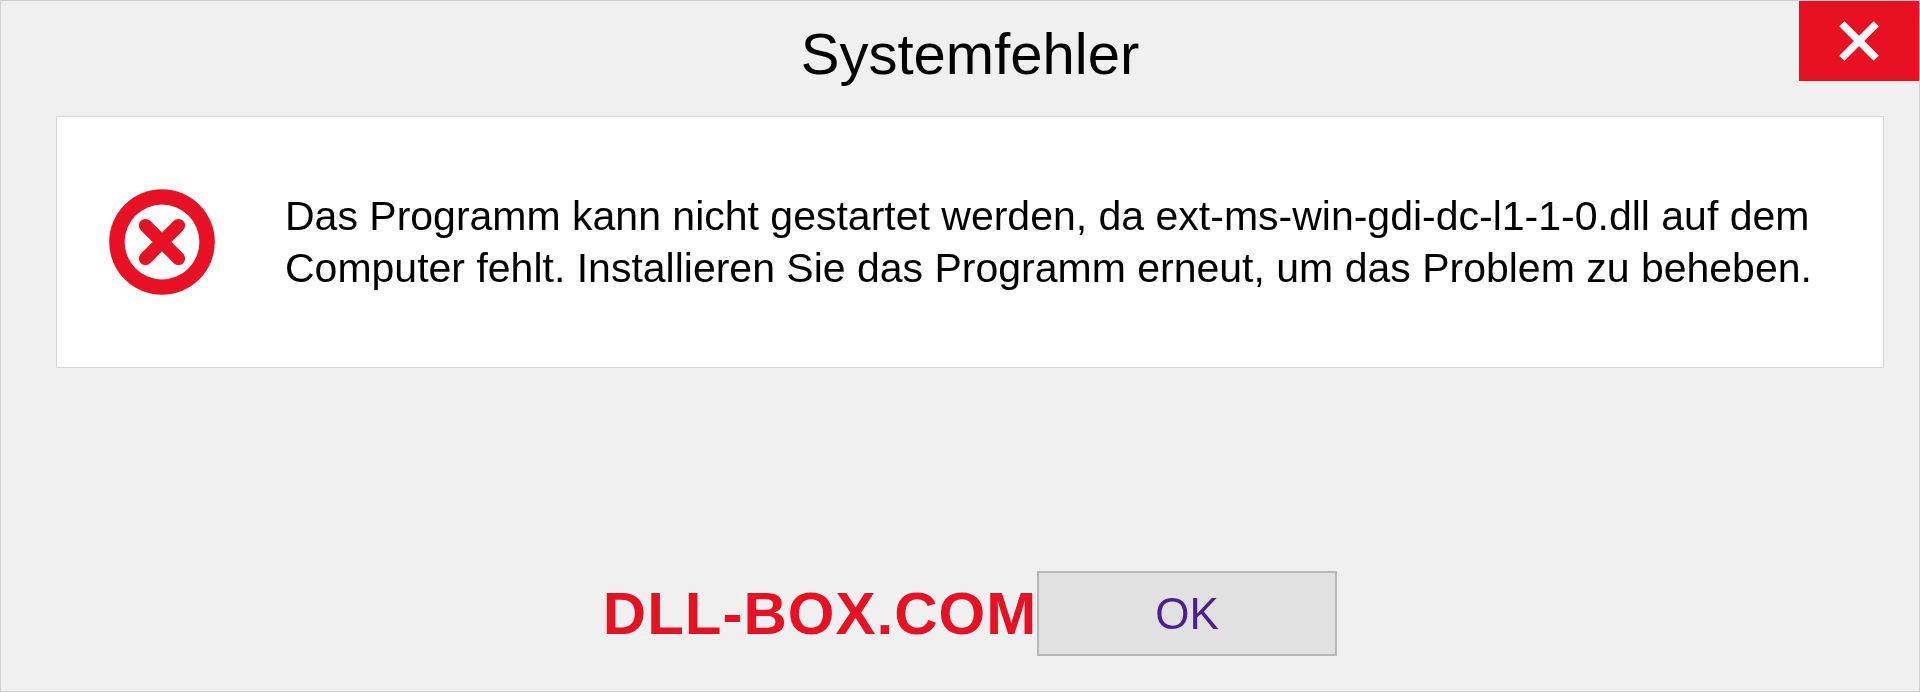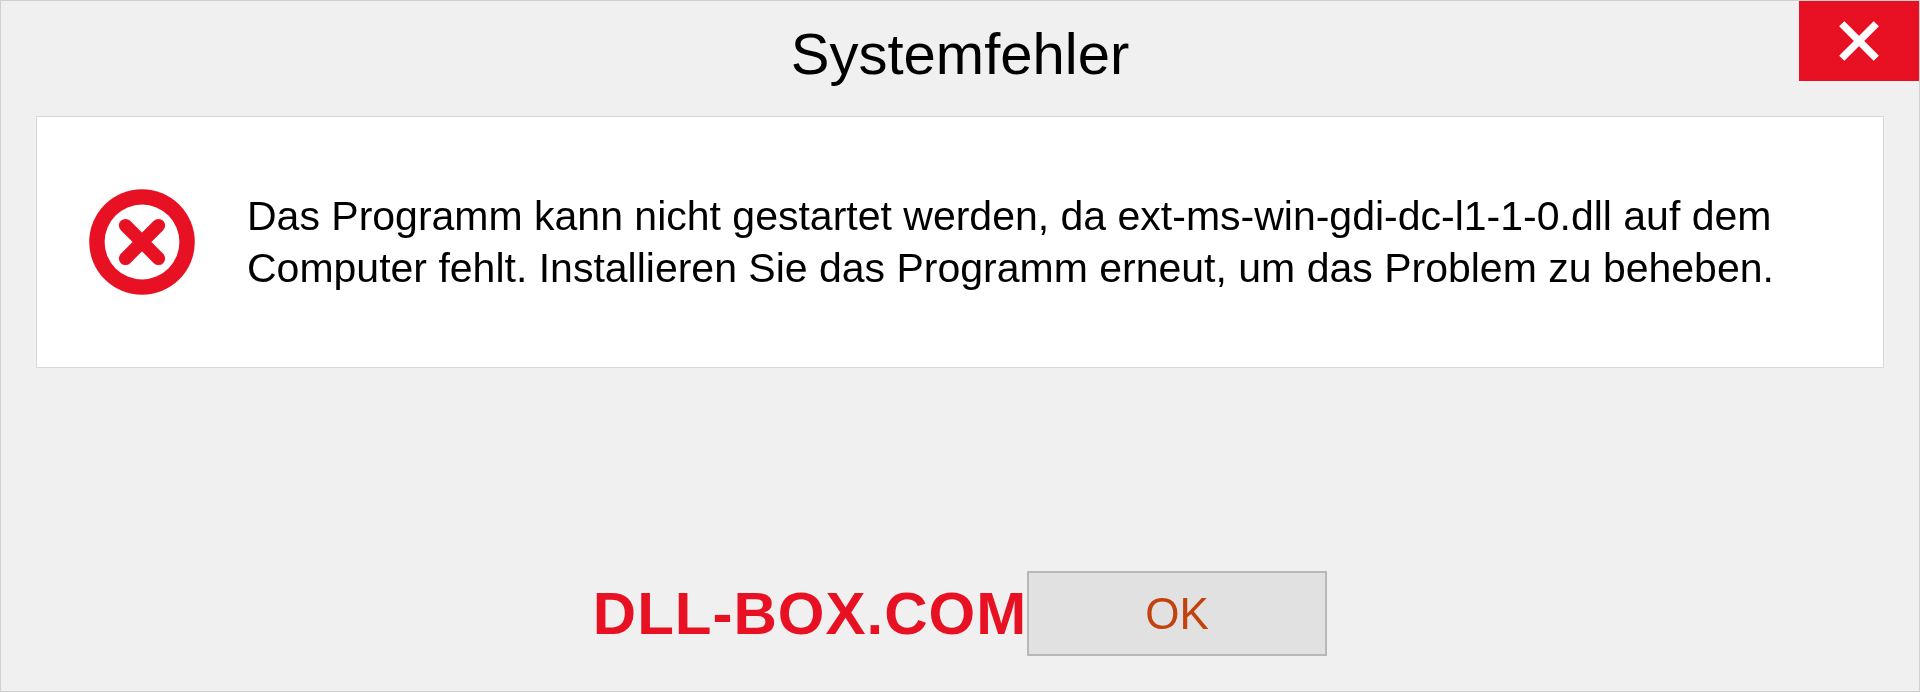--- a/index.html
+++ b/index.html
@@ -14,20 +14,21 @@
       height: 692px;
       overflow: hidden;
     }
     .dialog {
       width: 100%;
       height: 100%;
       background: #f0f0f0;
       border: 1px solid #d0d0d0;
       display: flex;
       flex-direction: column;
+      padding-left: 20px;
     }
     .titlebar {
       height: 105px;
       display: flex;
       align-items: center;
       justify-content: center;
       position: relative;
       background: #f0f0f0;
     }
     .title {
@@ -51,21 +52,21 @@
       width: 44px;
       height: 44px;
     }
     .content-panel {
       margin: 10px 35px 25px 35px;
       background: #fff;
       border: 1px solid #d8d8d8;
       padding: 70px 50px 70px 50px;
       display: flex;
       align-items: center;
-      gap: 50px;
+      gap: 68px;
     }
     .error-icon {
       flex-shrink: 0;
       width: 110px;
       height: 110px;
     }
     .message {
       font-size: 41px;
       line-height: 1.28;
       color: #000;
@@ -85,21 +86,21 @@
       letter-spacing: 1px;
       font-family: Arial, sans-serif;
     }
     .ok-btn {
       width: 300px;
       height: 85px;
       background: #e1e1e1;
       border: 2px solid #b8b8b8;
       font-size: 44px;
       font-family: inherit;
-      color: #c2410c;
+      color: #4c1d95;
       cursor: pointer;
       display: flex;
       align-items: center;
       justify-content: center;
     }
   </style>
 </head>
 <body>
 
 <div class="dialog">

